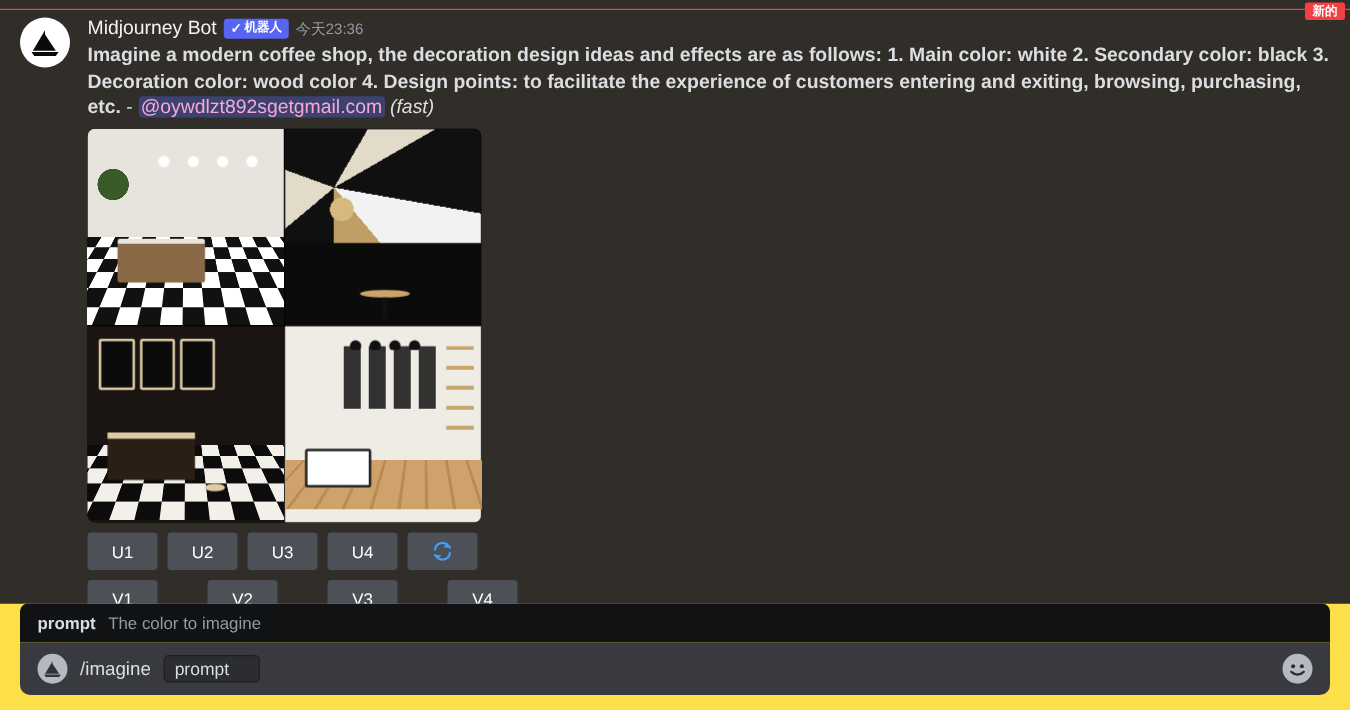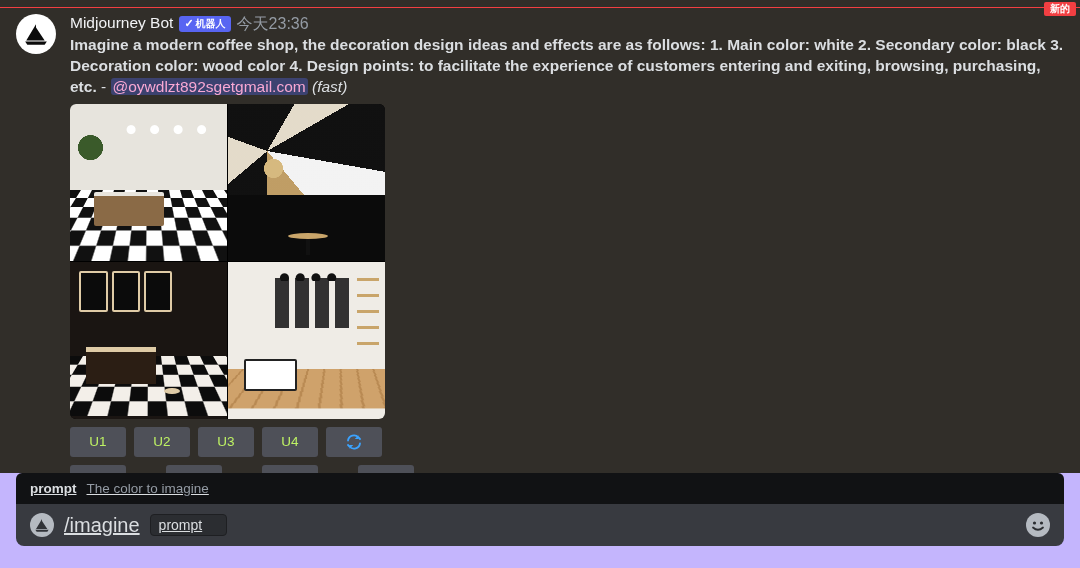--- a/index.html
+++ b/index.html
@@ -10,21 +10,21 @@
 
 .message-row { display: flex; padding: 14px 16px 0 16px; }
 .avatar { width: 40px; height: 40px; border-radius: 50%; background: #fff; flex-shrink: 0; display: flex; align-items: center; justify-content: center; }
 .avatar svg { width: 26px; height: 26px; }
 .msg-body { margin-left: 14px; flex: 1; min-width: 0; }
 
 .header-line { display: flex; align-items: center; gap: 6px; line-height: 1.2; }
 .bot-name { color: #f2f3f5; font-weight: 500; font-size: 15.5px; }
 .bot-tag { display: inline-flex; align-items: center; gap: 2px; background: #5865f2; color: #fff; font-size: 10px; font-weight: 600; padding: 1px 5px; border-radius: 3px; line-height: 14px; }
 .bot-tag .check { font-size: 11px; line-height: 1; }
-.timestamp { color: #949ba4; font-size: 16px; font-weight: 500; }
+.timestamp { color: #949ba4; font-size: 12px; font-weight: 500; }
 
 .prompt-text { color: #dbdee1; font-size: 15.5px; line-height: 1.35; margin-top: 2px; }
 .prompt-text .bold { font-weight: 700; }
 .mention { background: #3c4270; color: #f9a8d4; padding: 0 2px; border-radius: 3px; cursor: pointer; }
 .suffix { color: #dbdee1; font-style: italic; }
 
 .image-grid { width: 315px; height: 315px; margin-top: 6px; border-radius: 6px; overflow: hidden; display: grid; grid-template-columns: 1fr 1fr; grid-template-rows: 1fr 1fr; gap: 1px; background: #000; cursor: pointer; }
 .img-cell { position: relative; overflow: hidden; }
 
 
@@ -71,33 +71,33 @@
 .c4 .shelf { position:absolute; top:10%; right:4%; width:14%; height:48%;
   background: repeating-linear-gradient(#c9a56a 0 3px, transparent 3px 16px); }
 .c4 .counter2 { position:absolute; bottom:18%; left:10%; width:34%; height:20%; background:#fff; border:2px solid #222; border-radius:2px; }
 .c4 .lamps { position:absolute; top:2%; left:30%; right:30%; height:10%;
   background: radial-gradient(circle at 15% 80%, #111 4px, transparent 5px),
               radial-gradient(circle at 40% 80%, #111 4px, transparent 5px),
               radial-gradient(circle at 65% 80%, #111 4px, transparent 5px),
               radial-gradient(circle at 90% 80%, #111 4px, transparent 5px); }
 
 .btn-row { display: flex; gap: 8px; margin-top: 8px; }
-.action-btn { background: #4e5058; border: none; color: #bef264; font-size: 13.5px; font-weight: 500; width: 56px; height: 30px; border-radius: 3px; cursor: pointer; display:flex; align-items:center; justify-content:center; }
+.action-btn { background: #4e5058; border: none; color: #ffffff; font-size: 13.5px; font-weight: 500; width: 56px; height: 30px; border-radius: 3px; cursor: pointer; display:flex; align-items:center; justify-content:center; }
 .refresh-btn svg { width: 18px; height: 18px; }
 .btn-row.second { margin-top: 8px; gap: 40px; }
 
-.input-area { position: absolute; left: 0; right: 0; bottom: 0; background: #c4b5fd; padding: 0 16px 22px 16px; text-decoration: underline; }
+.input-area { position: absolute; left: 0; right: 0; bottom: 0; background: #fde047; padding: 0 16px 12px 16px; }
 .hint-bar { background: #111214; border-radius: 6px 6px 0 0; padding: 8px 14px; display: flex; align-items: center; gap: 10px; font-size: 13.5px; }
 .hint-label { color: #dbdee1; font-weight: 600; }
 .hint-desc { color: #949ba4; }
 
 .composer { background: #383a40; border-radius: 0 0 8px 8px; padding: 9px 14px; display: flex; align-items: center; gap: 10px; }
 .attach-btn { width: 24px; height: 24px; border-radius: 50%; background: #b5bac1; display: flex; align-items: center; justify-content: center; cursor: pointer; flex-shrink:0; }
 .attach-btn svg { width: 16px; height: 16px; }
-.cmd { color: #dbdee1; font-size: 20px; font-weight: 500; }
+.cmd { color: #dbdee1; font-size: 15px; font-weight: 500; }
 .param-chip { background: #2b2d31; border: 1px solid #1e1f22; border-radius: 4px; padding: 2px 8px; color: #dbdee1; font-size: 14px; display:inline-flex; align-items:center; }
 .param-chip input { background: transparent; border: none; outline: none; color: #dbdee1; font-size: 14px; width: 12px; margin-left: 4px; }
 .emoji-btn { margin-left: auto; width: 24px; height: 24px; border-radius:50%; background:#b5bac1; display:flex; align-items:center; justify-content:center; cursor:pointer; flex-shrink:0; color:#2b2d31; }
 .emoji-btn svg { width:24px; height:24px; display:block; }
 </style>
 </head>
 <body>
 
 <div class="new-divider"></div>
 <div class="new-badge">新的</div>

